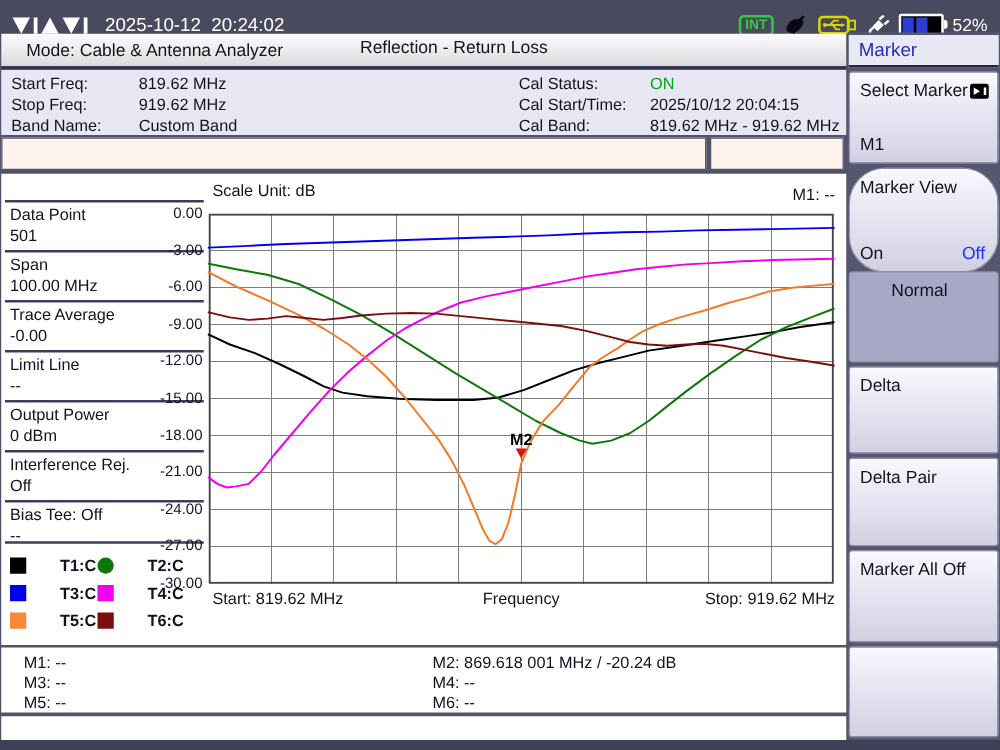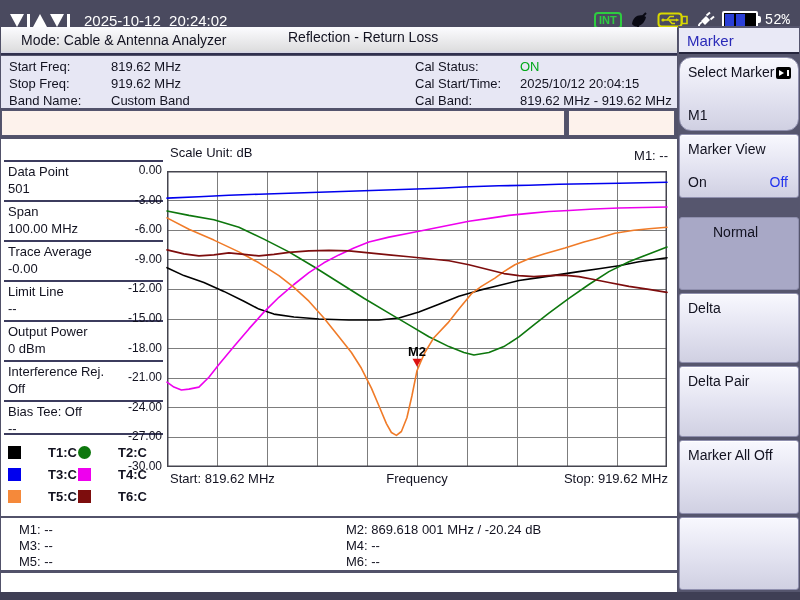--- a/index.html
+++ b/index.html
@@ -13,21 +13,21 @@
   .logo .tu{width:0;height:0;border-left:7px solid transparent;border-right:7px solid transparent;border-bottom:13px solid #fff;}
   .logo .bar{width:3px;height:13px;background:#fff;}
   .datetime{color:#fff;font-size:15px;margin-left:14px;white-space:pre;}
   .status{margin-left:auto;display:flex;align-items:center;gap:7px;margin-right:10px;}
   .int-badge{border:2px solid #2ecc40;color:#2ecc40;border-radius:4px;font-size:11px;font-weight:bold;
              padding:0 3px;line-height:13px;}
   .battery{position:relative;width:30px;height:13px;border:2px solid #fff;border-radius:2px;background:#000;
            display:flex;gap:2px;padding:1px;box-sizing:content-box;}
   .battery .cell{width:9px;height:100%;background:#2b3fd6;}
   .battery::after{content:"";position:absolute;right:-5px;top:3px;width:3px;height:7px;background:#fff;border-radius:0 2px 2px 0;}
-  .pct{color:#fff;font-size:14px;font-family:Liberation Mono, monospace;}
+  .pct{color:#fff;font-size:14px;}
   
   .menubar{position:absolute;left:1px;top:27px;width:676px;height:26px;
            background:linear-gradient(#fcfcff,#dededf 90%,#d2d2e4);border-bottom:2px solid #30304e;
            font-size:14px;}
   .mode{position:absolute;left:20px;top:5px;}
   .measure{position:absolute;left:287px;top:2px;}
   
   .infobar{position:absolute;left:1px;top:56px;width:676px;height:52px;background:#e7e7f4;font-size:13px;}
   .info-row{position:relative;height:17px;line-height:17px;}
   .info-row .il{position:absolute;left:8px;}
@@ -273,27 +273,27 @@
       <div class="mt-row">
         <span class="ml">M5: --</span>
         <span class="mr">M6: --</span>
       </div>
     </div>
   <div class="bottom-bar"></div>
 
   <div class="sidebar">
     <div class="sb-title">Marker</div>
 
-    <div class="sb-btn" style="top:31px;height:74px;border-radius:12px;">
+    <div class="sb-btn" style="top:31px;height:74px;">
       <span>Select Marker</span>
       <span class="knob"></span>
       <span class="sb-value">M1</span>
     </div>
 
-    <div class="sb-btn" style="top:108px;height:64px;">
+    <div class="sb-btn" style="top:108px;height:84px;border-radius:29px;">
       <span>Marker View</span>
       <span class="mv-on">On</span>
       <span class="mv-off">Off</span>
     </div>
 
     <div id="sbbtns">
         <div class="sb-btn selected" style="top: 191px; height: 73px; padding-left: 33px;">Normal</div>
         <div class="sb-btn" style="top: 267px; height: 70px;">Delta</div>
         <div class="sb-btn" style="top: 340px; height: 71px;">Delta Pair</div>
         <div class="sb-btn" style="top: 414px; height: 74px;">Marker All Off</div>

